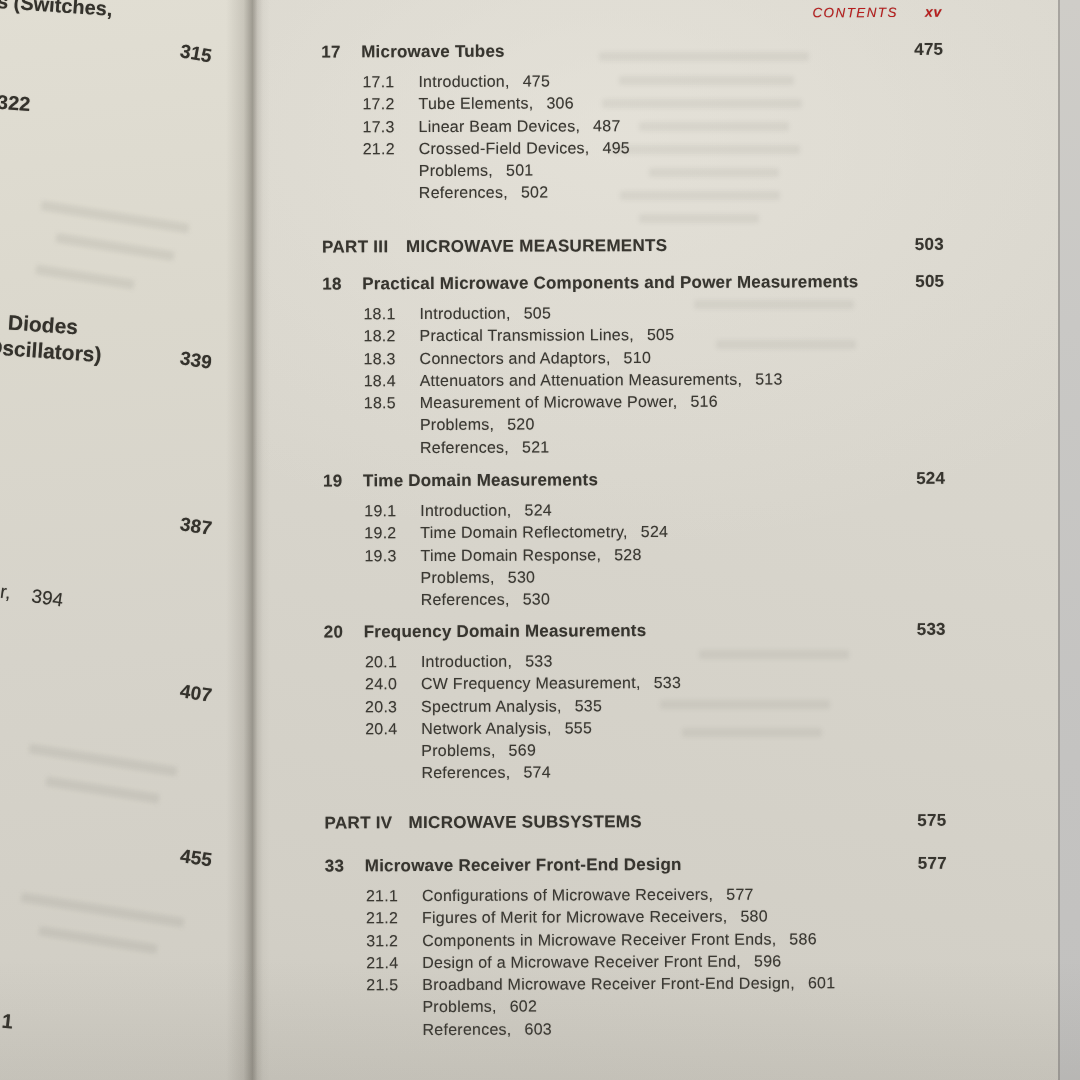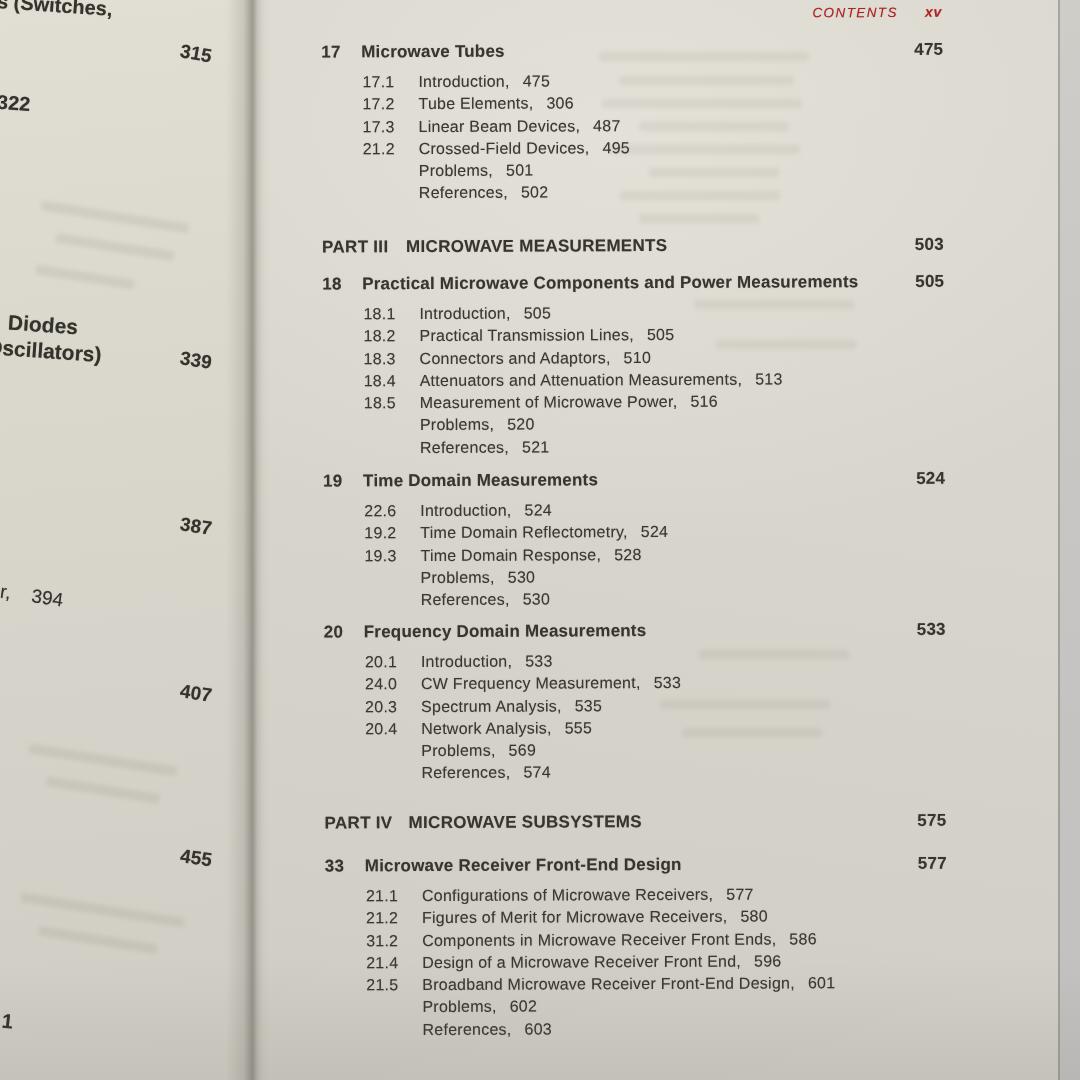--- a/index.html
+++ b/index.html
@@ -167,21 +167,21 @@
       <div class="sec-row"><span class="sec-num">18.5</span><span>Measurement of Microwave Power,</span><span class="sec-page">516</span></div>
       <div class="sec-row"><span class="sec-num"></span><span>Problems,</span><span class="sec-page">520</span></div>
       <div class="sec-row"><span class="sec-num"></span><span>References,</span><span class="sec-page">521</span></div>
     </div>
 
     <div class="chapter" style="top:471px">
       <div class="ch-head">
         <span class="ch-num">19</span><span class="ch-title">Time Domain Measurements</span>
         <span class="ch-page">524</span>
       </div>
-      <div class="sec-row"><span class="sec-num">22.6</span><span>Introduction,</span><span class="sec-page">524</span></div>
+      <div class="sec-row"><span class="sec-num">19.1</span><span>Introduction,</span><span class="sec-page">524</span></div>
       <div class="sec-row"><span class="sec-num">19.2</span><span>Time Domain Reflectometry,</span><span class="sec-page">524</span></div>
       <div class="sec-row"><span class="sec-num">19.3</span><span>Time Domain Response,</span><span class="sec-page">528</span></div>
       <div class="sec-row"><span class="sec-num"></span><span>Problems,</span><span class="sec-page">530</span></div>
       <div class="sec-row"><span class="sec-num"></span><span>References,</span><span class="sec-page">530</span></div>
     </div>
 
     <div class="chapter" style="top:622px">
       <div class="ch-head">
         <span class="ch-num">20</span><span class="ch-title">Frequency Domain Measurements</span>
         <span class="ch-page">533</span>

